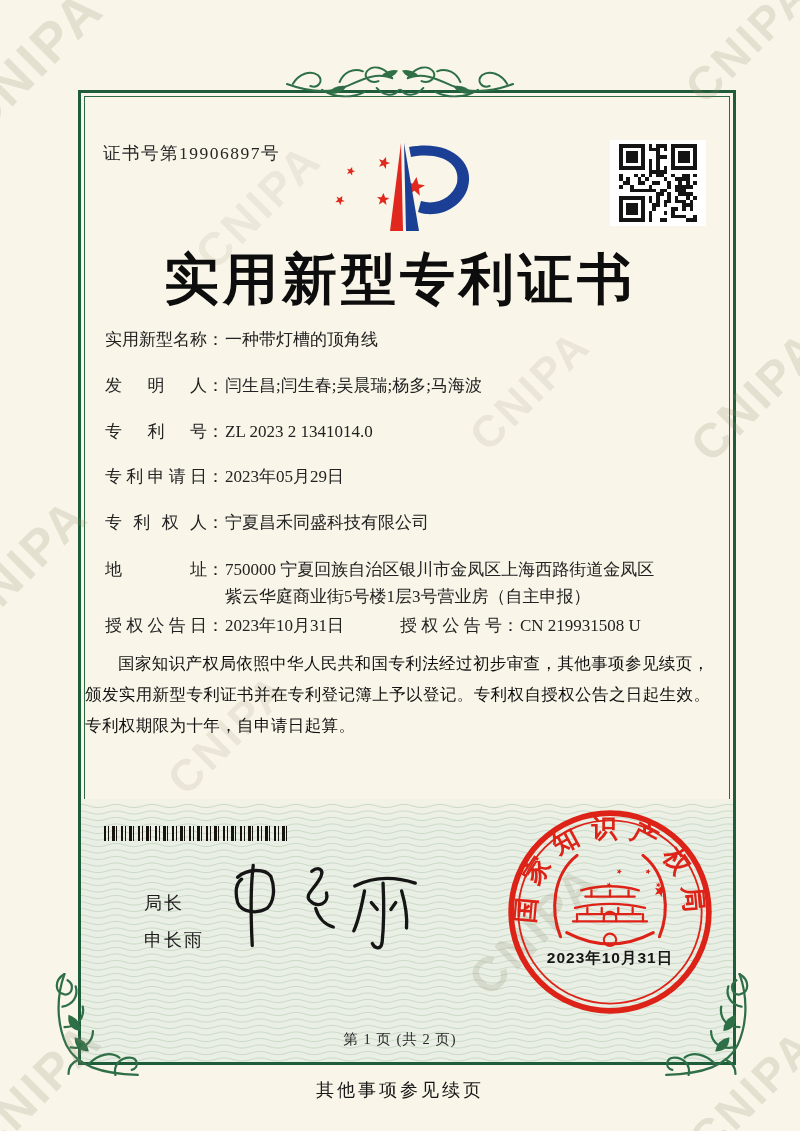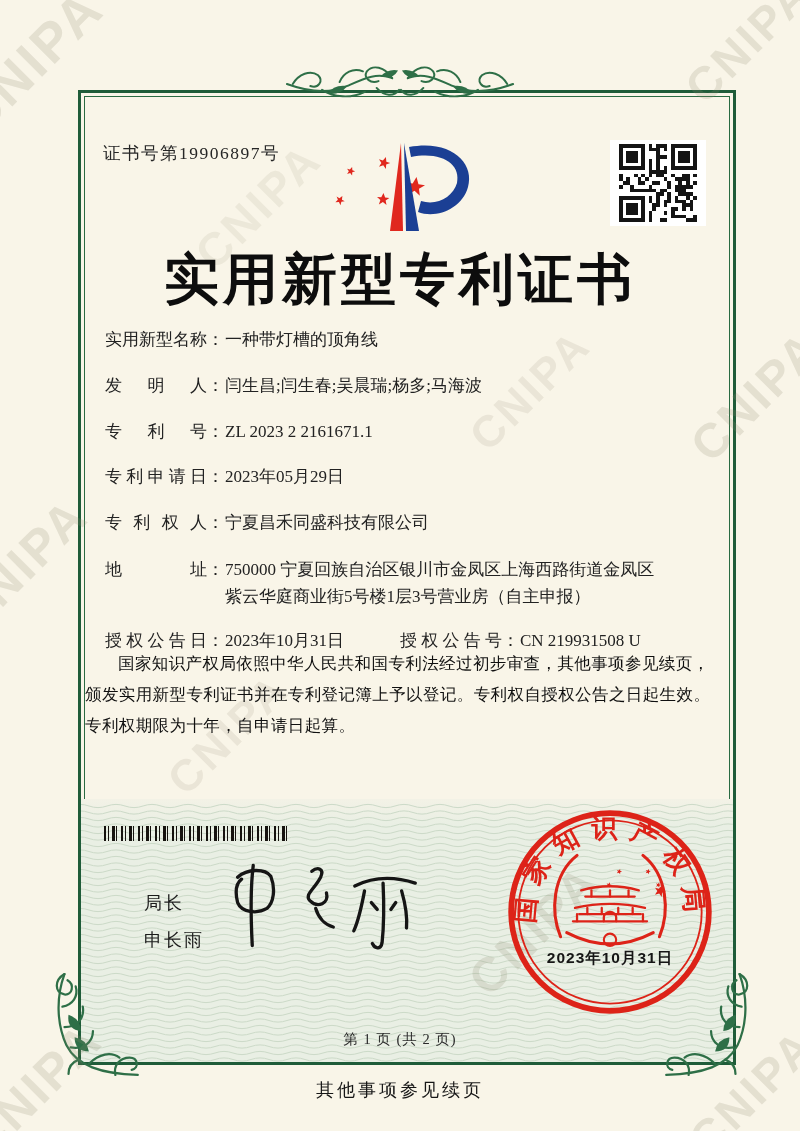--- a/index.html
+++ b/index.html
@@ -26,21 +26,21 @@
   .qr{position:absolute;left:610px;top:140px;width:96px;height:86px;background:#ffffff;z-index:3;
       display:flex;align-items:center;justify-content:center;}
   .title{position:absolute;left:0;top:243px;width:800px;z-index:3;text-align:center;
          font-size:55px;font-weight:700;letter-spacing:4px;color:#0d0d0d;}
   
   .fields{position:absolute;left:105px;top:327px;width:615px;z-index:3;font-size:17px;color:#222;}
   .frow{display:flex;align-items:flex-start;line-height:26px;margin-bottom:20px;}
   .flabel{display:inline-block;width:102px;text-align:justify;text-align-last:justify;flex:none;}
   .fcolon{display:inline-block;width:18px;flex:none;}
   .fvalue{max-width:445px;}
-  .frow.addr{line-height:27px;margin-bottom:18px;}
+  .frow.addr{line-height:27px;margin-bottom:3px;}
   .pair2{display:flex;margin-left:56px;}
   
   .paras{position:absolute;left:85px;top:649px;width:633px;z-index:3;
          font-size:16.5px;line-height:30.8px;color:#101010;letter-spacing:0.4px;}
   .paras p{margin:0;text-indent:2em;}
   
   .barcode{position:absolute;left:104px;top:826px;width:184px;height:15px;z-index:3;
     background:repeating-linear-gradient(90deg,#16130f 0 2px,transparent 2px 4px,#16130f 4px 5px,
       transparent 5px 8px,#16130f 8px 11px,transparent 11px 12px,#16130f 12px 13px,transparent 13px 17px);}
   .sig-title,.sig-name{position:absolute;left:112px;z-index:3;font-family:"Liberation Sans","DejaVu Sans",sans-serif;
@@ -316,21 +316,21 @@
       <span class="fvalue">一种带灯槽的顶角线</span>
     </div>
     <div class="frow">
       <span class="flabel">发明人</span>
       <span class="fcolon">：</span>
       <span class="fvalue">闫生昌;闫生春;吴晨瑞;杨多;马海波</span>
     </div>
     <div class="frow" style="margin-bottom:19px;">
       <span class="flabel">专利号</span>
       <span class="fcolon">：</span>
-      <span class="fvalue">ZL 2023 2 2161671.1</span>
+      <span class="fvalue">ZL 2023 2 1341014.0</span>
     </div>
     <div class="frow">
       <span class="flabel">专利申请日</span>
       <span class="fcolon">：</span>
       <span class="fvalue">2023年05月29日</span>
     </div>
     <div class="frow">
       <span class="flabel">专利权人</span>
       <span class="fcolon">：</span>
       <span class="fvalue">宁夏昌禾同盛科技有限公司</span>

